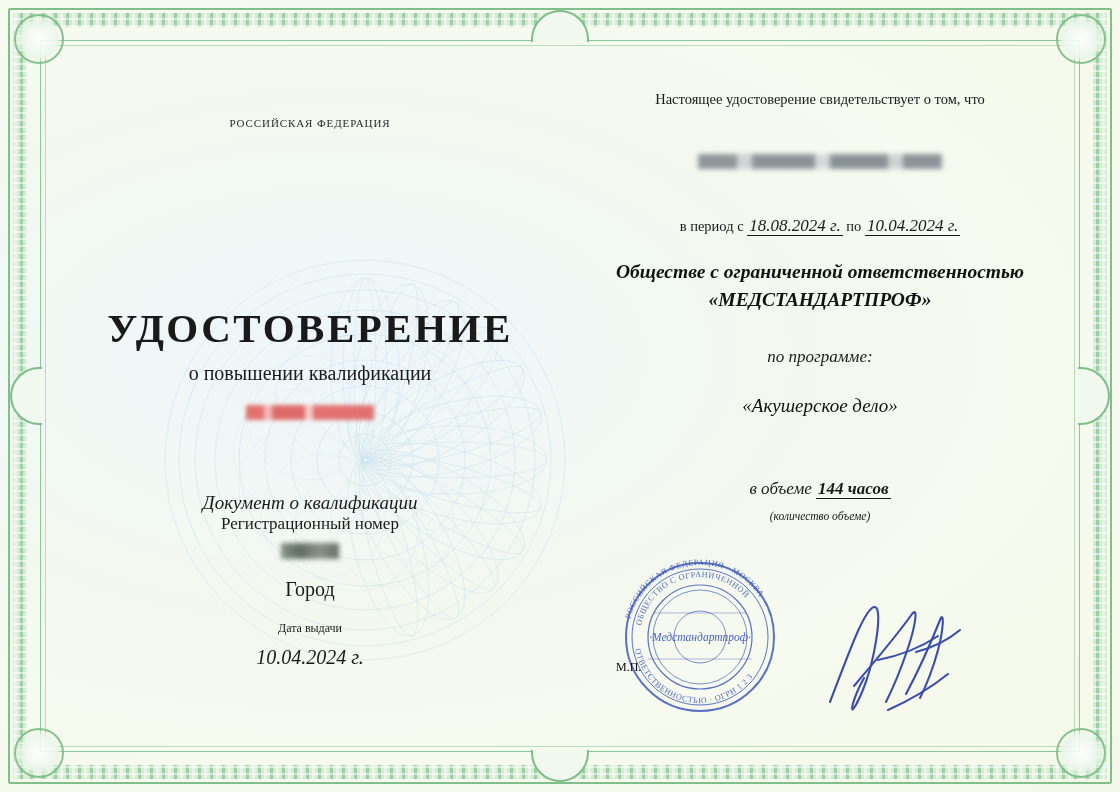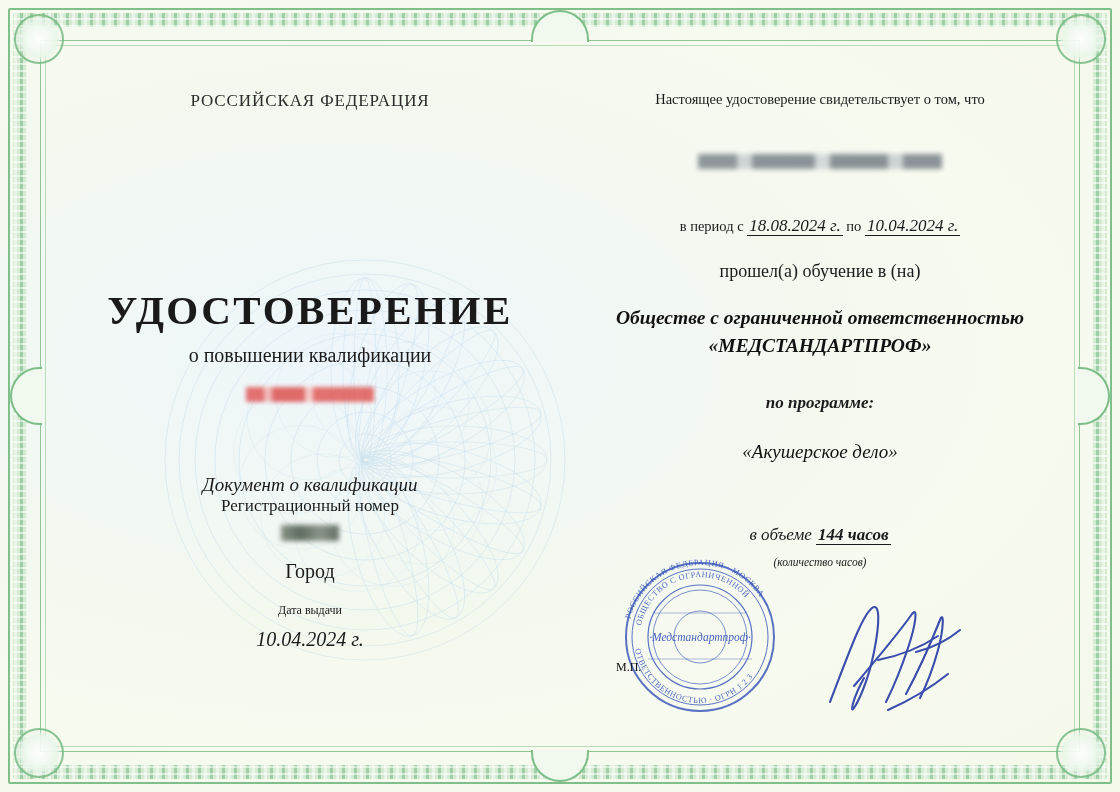--- a/index.html
+++ b/index.html
@@ -91,22 +91,22 @@
     opacity:.55;pointer-events:none;
   }
   .rosette svg{display:block}
 
   
   .content{position:absolute;left:45px;top:45px;right:45px;bottom:45px;}
   .left-col{position:absolute;left:30px;top:0;width:470px;text-align:center;}
   .right-col{position:absolute;left:530px;top:0;width:490px;text-align:center;}
 
   .rf{
-    margin-top:46px;
-    font-size:17px;letter-spacing:.9px;color:#2b2b2b;
+    margin-top:72px;
+    font-size:11px;letter-spacing:.9px;color:#2b2b2b;
     font-family:"Liberation Serif", serif;
   }
   .title{
     margin-top:175px;
     font-size:41px;letter-spacing:2.5px;font-weight:bold;color:#1a1a1a;
     font-family:"Liberation Serif", serif;
   }
   .subtitle{
     margin-top:10px;font-size:20px;color:#1a1a1a;
   }
@@ -141,21 +141,21 @@
   }
   .r-name span{
     display:inline-block;width:244px;height:15px;
     background:linear-gradient(90deg,#7d858b 0 16%, #c9ced2 16% 22%, #7a8289 22% 48%, #cfd4d8 48% 54%, #767f86 54% 78%, #c6ccd0 78% 84%, #79818a 84% 100%);
     filter:blur(2.6px);opacity:.85;
   }
   .r-period{margin-top:44px;font-size:14.5px;color:#1a1a1a;}
   .r-period i{font-size:17px;font-style:italic;border-bottom:1px solid #1a1a1a;padding:0 2px;}
   .r-passed{margin-top:25px;font-size:18px;color:#1a1a1a;}
   .r-org{margin-top:22px;font-size:19.5px;font-style:italic;font-weight:bold;color:#111;line-height:1.45;}
-  .r-prog-label{margin-top:32px;font-size:17px;font-style:italic;color:#1a1a1a;font-weight:bold;}
+  .r-prog-label{margin-top:32px;font-size:17px;font-style:italic;color:#1a1a1a;}
   .r-prog{margin-top:28px;font-size:19px;font-style:italic;color:#111;}
   .r-vol{margin-top:62px;font-size:17px;font-style:italic;color:#1a1a1a;}
   .r-vol b{font-weight:bold;border-bottom:1px solid #1a1a1a;padding:0 2px;}
   .r-vol-note{margin-top:11px;font-size:11.5px;font-style:italic;color:#1a1a1a;}
 
   
   .stamp{
     position:absolute;left:610px;top:555px;width:180px;height:160px;
   }
   .stamp svg{display:block}
@@ -319,32 +319,31 @@
       <div class="r-intro">Настоящее удостоверение свидетельствует о том,  что</div>
       <div class="r-name">
           <span></span>
         </div>
       <div class="r-period">
         <span>в период с</span>
         <i>18.08.2024 г.</i>
         <span>по</span>
         <i>10.04.2024 г.</i>
       </div>
-      <div class="r-passed">прошел(а) обучение в (на)</div>
       <div class="r-org">
         <div>Обществе с ограниченной ответственностью</div>
         <div>«МЕДСТАНДАРТПРОФ»</div>
       </div>
       <div class="r-prog-label">по программе:</div>
       <div class="r-prog">«Акушерское дело»</div>
       <div class="r-vol">
         <span>в объеме</span>
         <b>144 часов</b>
       </div>
-      <div class="r-vol-note">(количество часов)</div>
+      <div class="r-vol-note">(количество объеме)</div>
     </div>
   </div>
 
   <div class="stamp">
     <svg width="180" height="160" viewBox="0 0 180 160">
       <defs>
         <path id="arcTop" d="M 18,82 A 72,72 0 0 1 162,82"></path>
         <path id="arcBottom" d="M 24,82 A 66,66 0 0 0 156,82"></path>
         <path id="arcTop2" d="M 30,82 A 60,60 0 0 1 150,82"></path>
       </defs>

